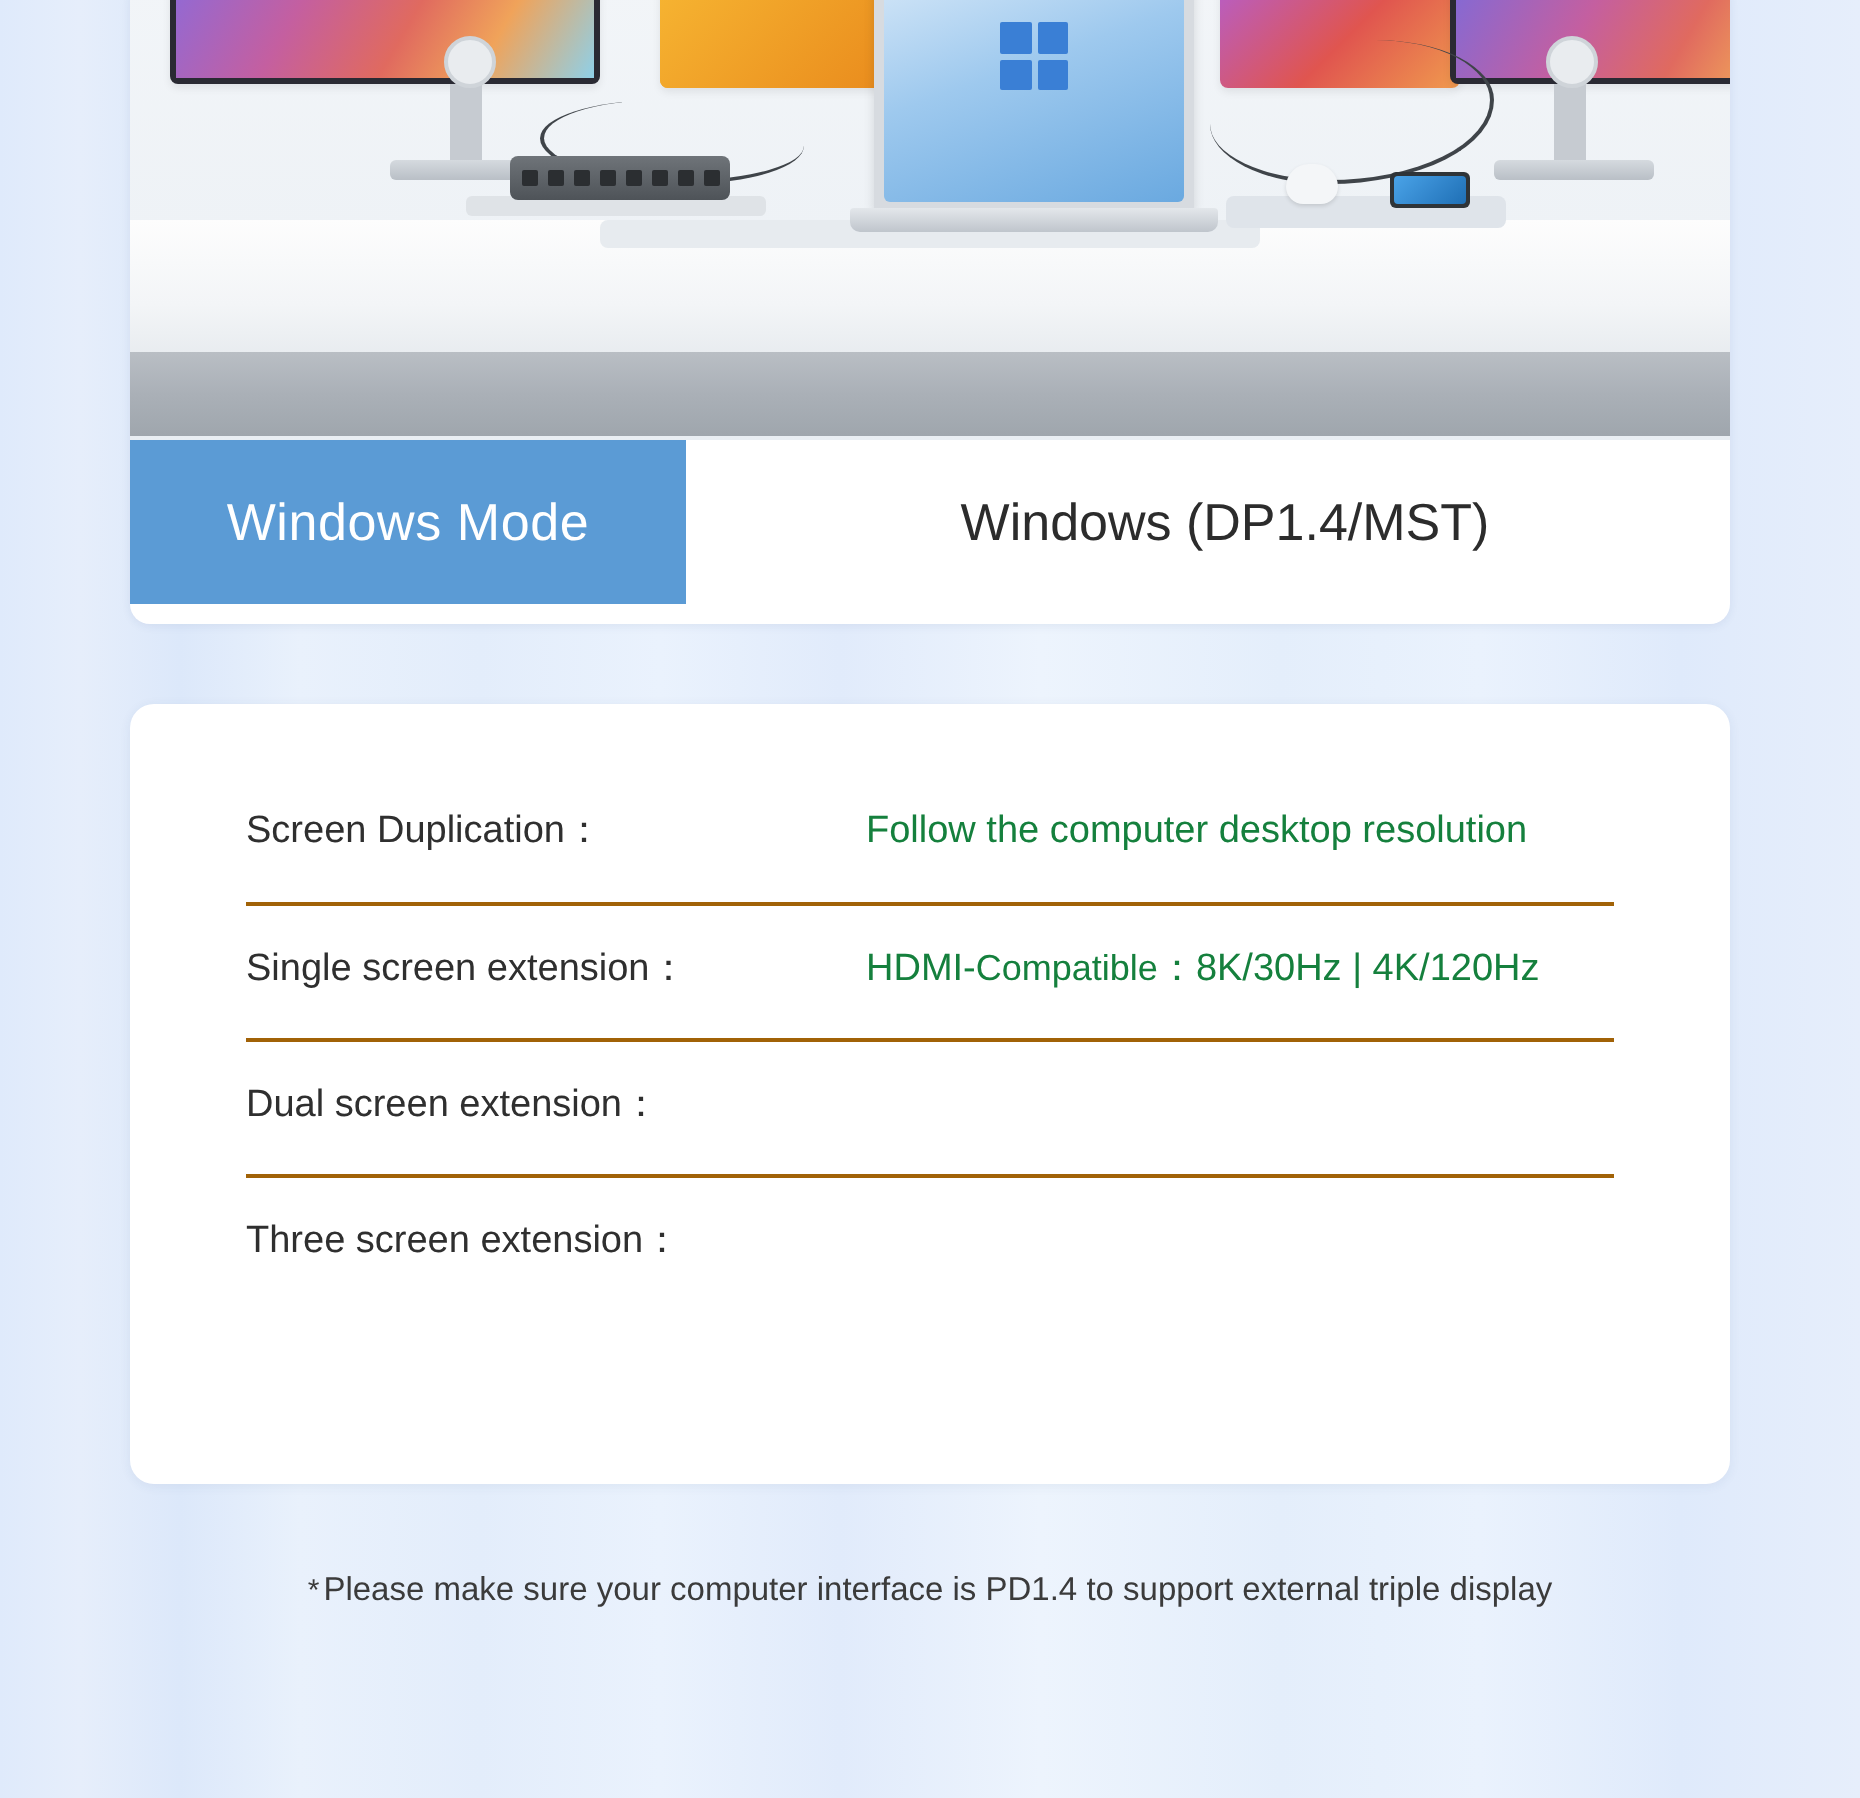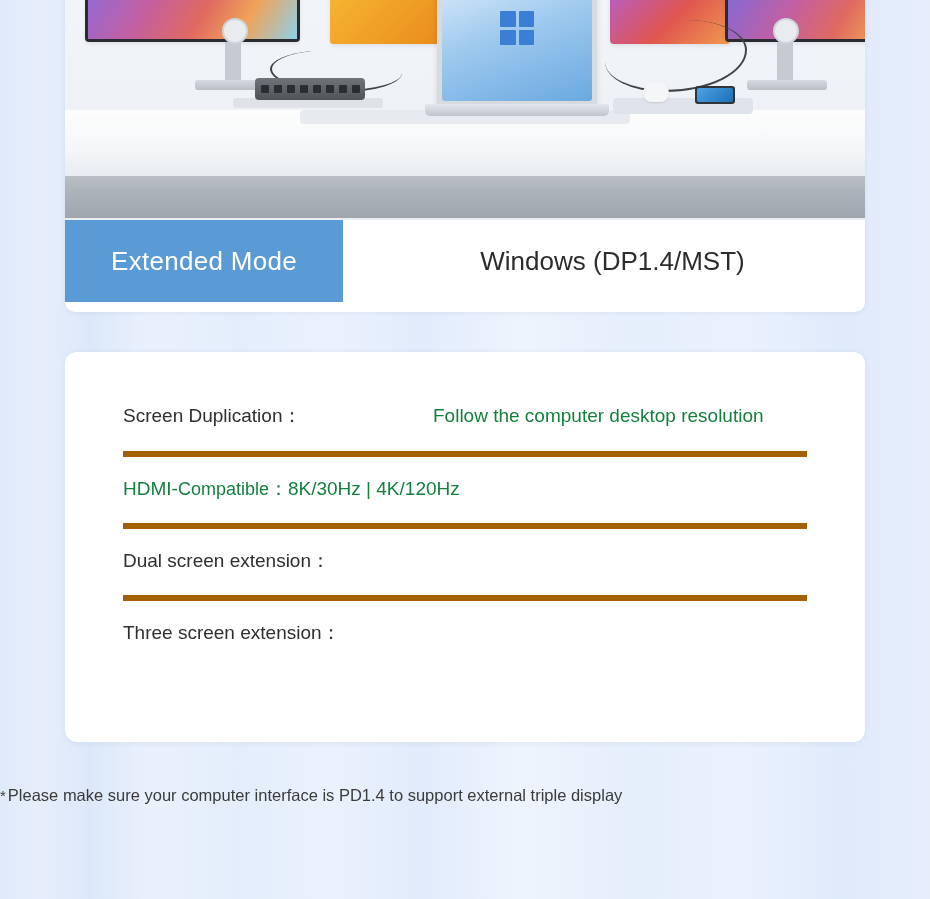--- a/index.html
+++ b/index.html
@@ -319,21 +319,21 @@
     background: #fff;
     border-radius: 12px;
     box-shadow: 0 1px 6px rgba(40,70,120,0.07);
     padding: 32px 58px 0 58px;
     box-sizing: border-box;
   }
   .spec-row {
     display: flex;
     align-items: flex-start;
     padding: 18px 0 20px 0;
-    border-bottom: 6px solid #a16207;
+    border-bottom: 2px solid #a16207;
   }
   .spec-row:last-child { border-bottom: none; }
   .spec-label {
     width: 310px;
     flex: 0 0 310px;
     font-size: 19px;
     color: #2f2f2f;
     line-height: 1.45;
   }
   .spec-value {
@@ -347,21 +347,21 @@
     font-size: 18px;
     vertical-align: baseline;
   }
 
   
   .footnote {
     position: absolute;
     left: 0;
     top: 786px;
     width: 930px;
-    text-align: left;
+    text-align: center;
     font-size: 16.5px;
     color: #3b3b3b;
   }
   .footnote .star {
     color: #3b3b3b;
     font-size: 15px;
     margin-right: 2px;
   }
 </style>
 </head>
@@ -431,33 +431,34 @@
       <div class="mousepad"></div>
       <div class="mouse"></div>
       <div class="phone">
         <div class="phone-screen"></div>
       </div>
 
       <div class="desk-edge"></div>
     </div>
 
     <div class="mode-strip">
-      <div class="mode-label">Extended Mode</div>
+      <div class="mode-label">Windows Mode</div>
       <div class="mode-os">Windows (DP1.4/MST)</div>
     </div>
   </div>
 
   <div class="spec-card">
 
     <div class="spec-row">
       <div class="spec-label">Screen Duplication：</div>
       <div class="spec-value">Follow the computer desktop resolution</div>
     </div>
 
     <div class="spec-row">
+      <div class="spec-label">Single screen extension：</div>
       <div class="spec-value">
         <span class="line2"><span>HDMI-</span><span class="sub">Compatible</span><span>：8K/30Hz | 4K/120Hz</span></span>
       </div>
     </div>
 
     <div class="spec-row">
       <div class="spec-label">Dual screen extension：</div>
     </div>
 
     <div class="spec-row">

